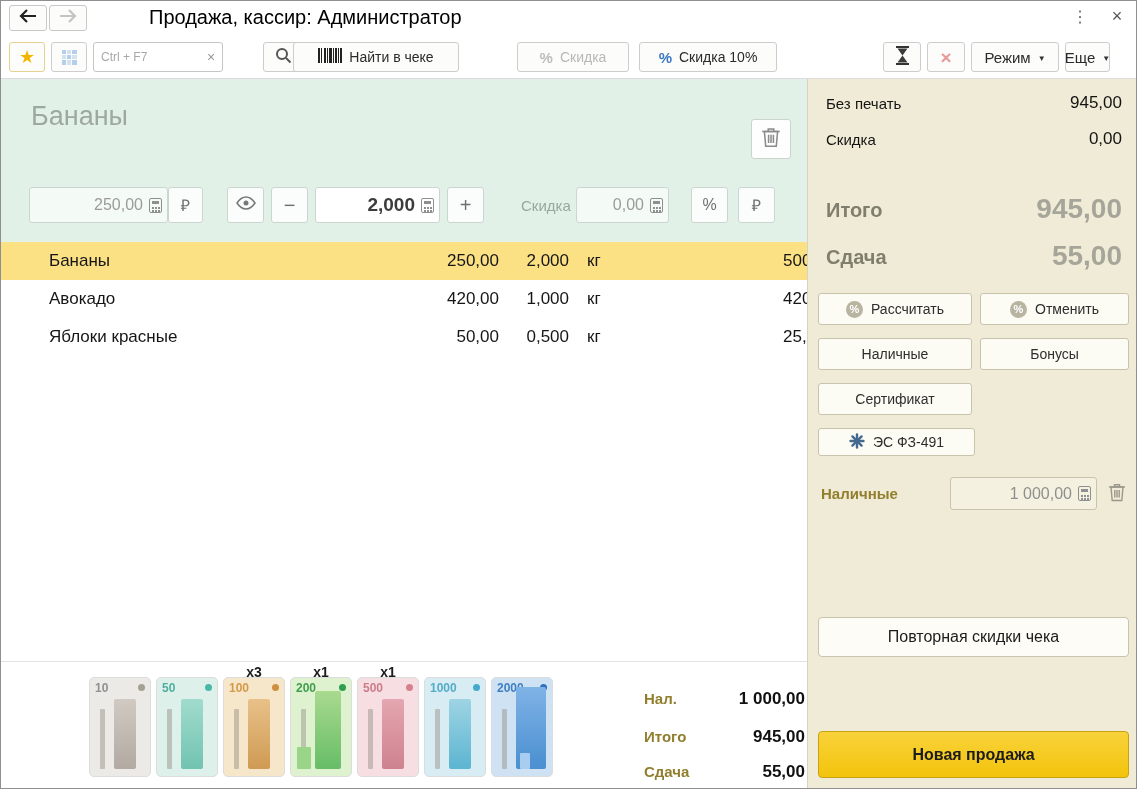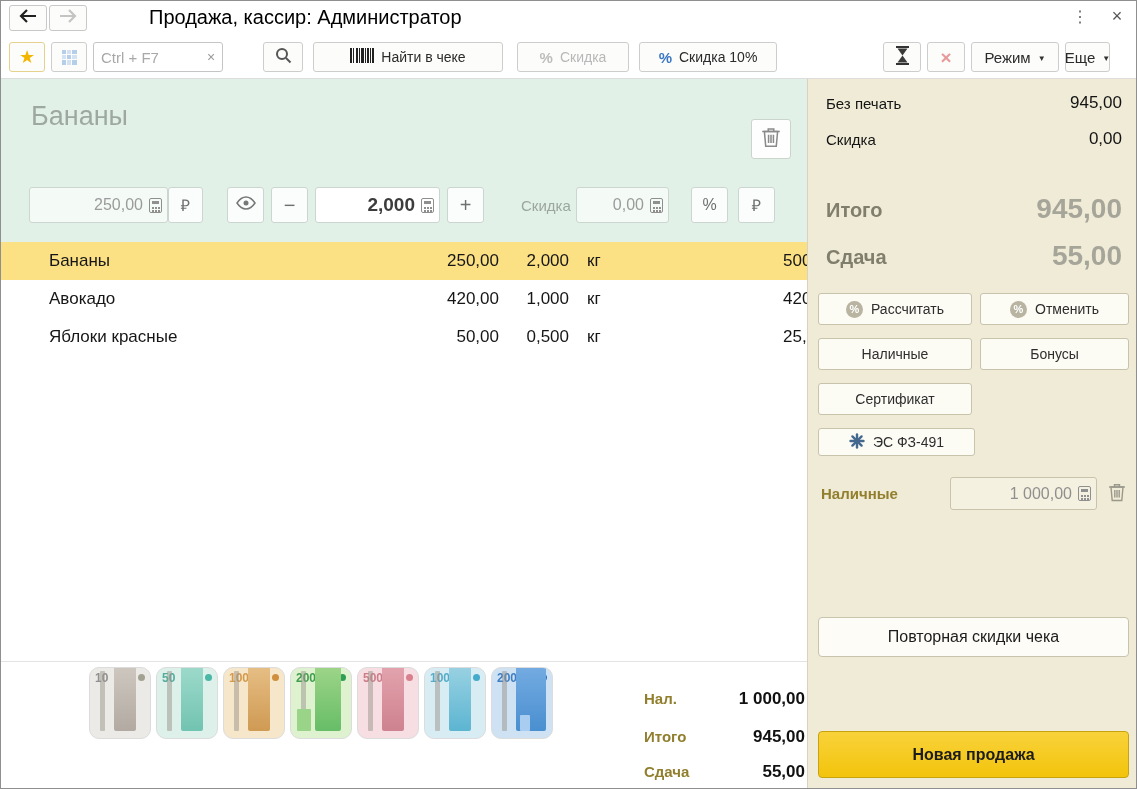--- a/index.html
+++ b/index.html
@@ -16,25 +16,25 @@
 
   
   .toolbar{position:absolute;left:0;top:34px;width:100%;height:44px;background:#fff;border-bottom:1px solid #ddd;}
   .tb-btn{position:absolute;top:7px;height:30px;background:#fcfcfb;border:1px solid #cdcdcd;border-radius:3px;display:flex;align-items:center;justify-content:center;gap:7px;font-size:14px;color:#2b2b2b;cursor:pointer;padding:0 8px;}
   .star-btn{left:8px;width:36px;border-color:#e6d28e;}
   .star-g{color:#f2b600;font-size:18px;line-height:1;}
   .grid-btn{left:50px;width:36px;}
   .grid-ico{width:15px;height:15px;display:grid;grid-template-columns:repeat(3,1fr);grid-template-rows:repeat(3,1fr);gap:1px;}
   .grid-ico i{background:#b5cee9;} .grid-ico i:nth-child(2n){background:#d3e2f2;}
   .tb-input{position:absolute;left:92px;top:7px;width:130px;height:30px;border:1px solid #c5c5c5;border-radius:3px;background:#fff;display:flex;align-items:center;}
-  .tb-input input{border:none;outline:none;flex:1;min-width:0;padding:0 7px;font-size:15px;color:#333;font-family:inherit;background:transparent;}
+  .tb-input input{border:none;outline:none;flex:1;min-width:0;padding:0 7px;font-size:12px;color:#333;font-family:inherit;background:transparent;}
   .tb-input input::placeholder{color:#a8a8a8;}
   .clear-x{width:22px;text-align:center;color:#999;font-size:14px;cursor:pointer;}
   .search-btn{left:262px;width:40px;}
-  .find-btn{left:312px;width:190px;}
+  .find-btn{left:292px;width:166px;}
   .disc-btn{left:516px;width:112px;color:#b8b8b8;}
   .pct-gray{color:#bdbdbd;font-weight:bold;font-size:15px;}
   .disc10-btn{left:638px;width:138px;}
   .pct-blue{color:#3b78c3;font-weight:bold;font-size:15px;}
   .hg-btn{left:882px;width:38px;}
   .cx-btn{left:926px;width:38px;}
   .cx-g{color:#e89a9a;font-size:19px;font-weight:bold;line-height:1;}
   .mode-btn{left:970px;width:88px;font-size:15px;}
   .more-btn{left:1064px;width:45px;font-size:15px;}
   .dd{font-size:8px;color:#333;margin-top:2px;}
@@ -69,21 +69,21 @@
   .irow span{position:absolute;top:9px;font-size:17px;color:#161616;white-space:nowrap;}
   .c-name{left:48px;}
   .c-price{left:380px;width:118px;text-align:right;}
   .c-qty{left:500px;width:68px;text-align:right;}
   .c-unit{left:586px;}
   .c-sum{left:782px;}
 
   
   .bottom{position:absolute;left:0;top:660px;width:806px;height:129px;background:#fff;border-top:1px solid #e3e3e3;}
   .cnt{position:absolute;top:2px;width:62px;text-align:center;font-size:14px;font-weight:bold;color:#1c1c1c;}
-  .note{position:absolute;top:5px;width:62px;height:72px;border:1px solid #dcdcdc;border-radius:10px;overflow:hidden;cursor:pointer;}
+  .note{position:absolute;top:15px;width:62px;height:100px;border:1px solid #dcdcdc;border-radius:5px;overflow:hidden;cursor:pointer;}
   .note .num{position:absolute;left:5px;top:3px;font-size:12px;font-weight:bold;}
   .note .dot{position:absolute;right:5px;top:6px;width:7px;height:7px;border-radius:50%;}
   .note .bar-a{position:absolute;left:10px;bottom:7px;width:5px;height:60px;background:#9a948c;opacity:.5;border-radius:1px;}
   .note .bar-b{position:absolute;left:24px;bottom:7px;width:22px;height:70px;border-radius:2px;}
   .n10{background:#eceae6;} .n10 .num{color:#909090;} .n10 .dot{background:#a3a292;} .n10 .bar-b{background:linear-gradient(#d0cac3,#b2aaa2);}
   .n50{background:#ddf0e9;} .n50 .num{color:#4fae9e;} .n50 .dot{background:#49b8a6;} .n50 .bar-b{background:linear-gradient(#a0dccd,#72c3b1);}
   .n100{background:#f6e7cb;} .n100 .num{color:#d5994a;} .n100 .dot{background:#cf8f3e;} .n100 .bar-b{background:linear-gradient(#e8c189,#cf9a53);}
   .n200{background:#dff2d0;} .n200 .num{color:#3f9e4d;} .n200 .dot{background:#2f9e52;} .n200 .bar-b{background:linear-gradient(#a9da8e,#67bd67);width:26px;height:78px;}
   .n200 .strip{position:absolute;left:6px;bottom:7px;width:14px;height:22px;background:#9ad488;border-radius:1px;}
   .n500{background:#f6dee2;} .n500 .num{color:#cd7d8a;} .n500 .dot{background:#d9808e;} .n500 .bar-b{background:linear-gradient(#e4a6b0,#ce828f);}

